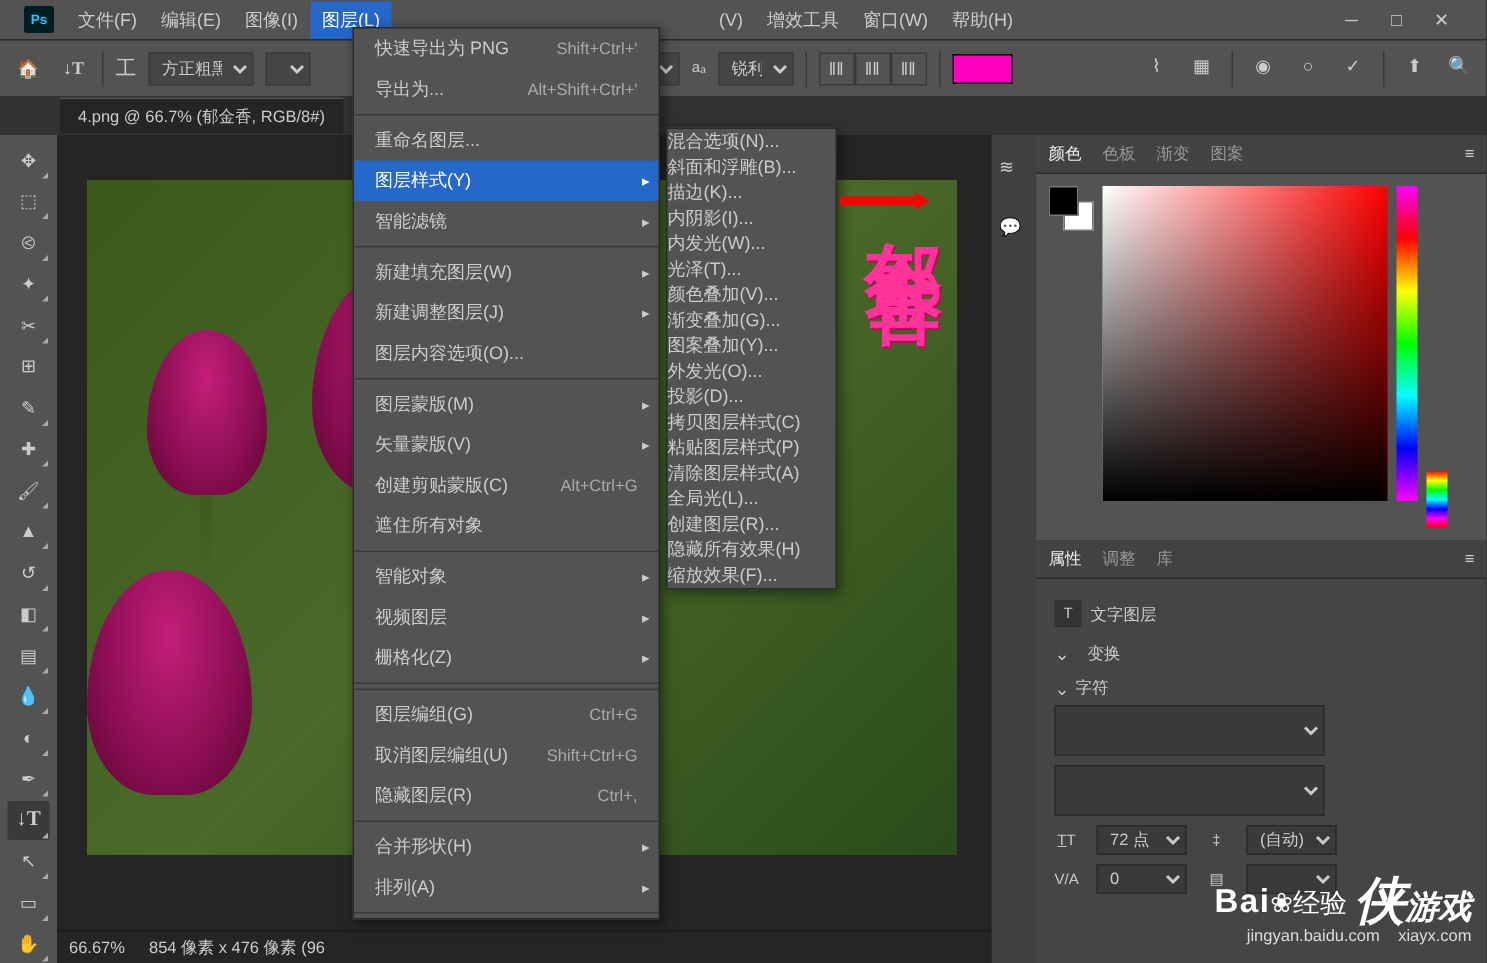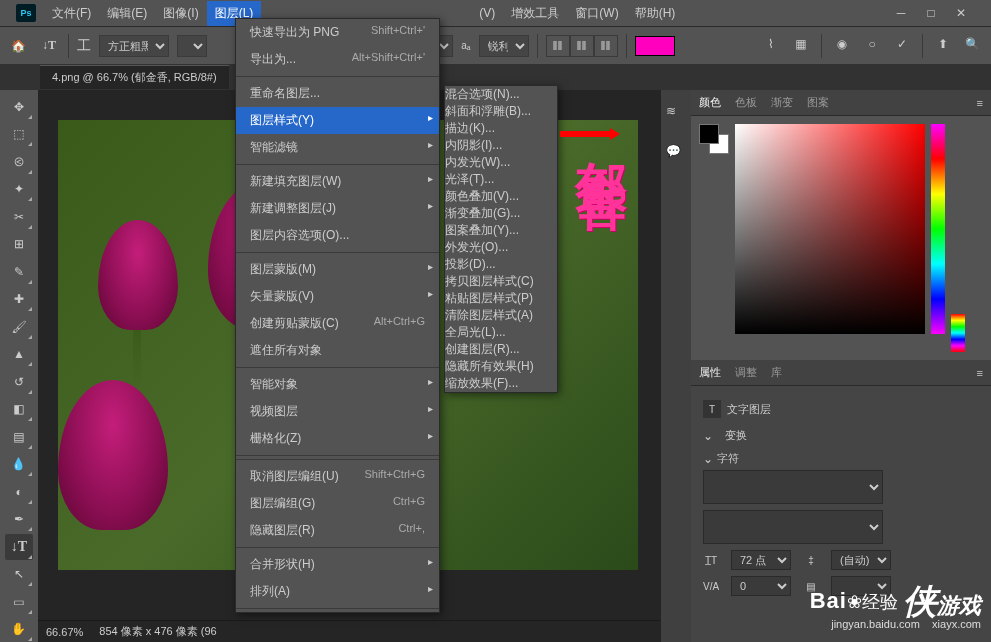--- a/index.html
+++ b/index.html
@@ -82,21 +82,21 @@
 .section-header { padding: 4px 0; color: #ccc; display:flex; align-items:center; gap:4px;}
 .section-header::before { content:"⌄"; font-size:12px;}
 .props-select { background: #3a3a3a; border: 1px solid #2a2a2a; color: #ccc; padding: 16px 4px; font-size: 11px; width: 180px; height:20px;}
 .props-input-group { display: flex; gap: 12px; align-items:center;}
 .props-input { background: #3a3a3a; border: 1px solid #2a2a2a; color: #ccc; padding: 2px 4px; font-size: 11px; width: 60px; height:20px;}
 .tiny-icon { width:16px; font-size:10px; color:#ccc; text-align:center;}
 
 
 .dropdown { position: absolute; background: #535353; border: 1px solid #2a2a2a; box-shadow: 2px 2px 8px rgba(0,0,0,0.5); z-index: 100; min-width: 200px; }
 .dropdown.main-menu { left: 235px; top: 18px; width: 205px; }
-.dropdown .dd-item { padding: 5px 14px; display: flex; justify-content: space-between; font-size: 12px; cursor: pointer; position: relative; }
+.dropdown .dd-item { padding: 5px 14px; display: flex; justify-content: space-between; font-size: 12px; cursor: pointer; position: relative; align-items:center; }
 .dropdown .dd-item.highlighted { background: #2667ca; color: #fff; }
 .dropdown .dd-item .shortcut { color: #aaa; font-size: 11px; }
 .dropdown .dd-item.has-sub::after { content: "▸"; position: absolute; right: 6px; font-size:10px;}
 .dropdown .dd-sep { height: 1px; background: #3a3a3a; margin: 3px 0; }
 
 .submenu { position: absolute; left: 444px; top: 85px; width: 114px; background: #535353; border: 1px solid #2a2a2a; box-shadow: 2px 2px 8px rgba(0,0,0,0.5); z-index: 101; }
 
 .red-arrow { position: absolute; left: 560px; top: 128px; z-index: 102; }
 .red-arrow svg { width: 60px; height: 12px; }
 
@@ -322,26 +322,26 @@
     </div>
     <div class="dd-item has-sub">
       <span>视频图层</span>
     </div>
     <div class="dd-item has-sub">
       <span>栅格化(Z)</span>
     </div>
     <div class="dd-sep"></div>
     <div class="dd-sep"></div>
     <div class="dd-item">
+      <span>图层编组(G)</span>
+      <span class="shortcut">Ctrl+G</span>
+    </div>
+    <div class="dd-item">
       <span>取消图层编组(U)</span>
       <span class="shortcut">Shift+Ctrl+G</span>
-    </div>
-    <div class="dd-item">
-      <span>图层编组(G)</span>
-      <span class="shortcut">Ctrl+G</span>
     </div>
     <div class="dd-item">
       <span>隐藏图层(R)</span>
       <span class="shortcut">Ctrl+,</span>
     </div>
     <div class="dd-sep"></div>
     <div class="dd-item has-sub">
       <span>合并形状(H)</span>
     </div>
     <div class="dd-item has-sub">

